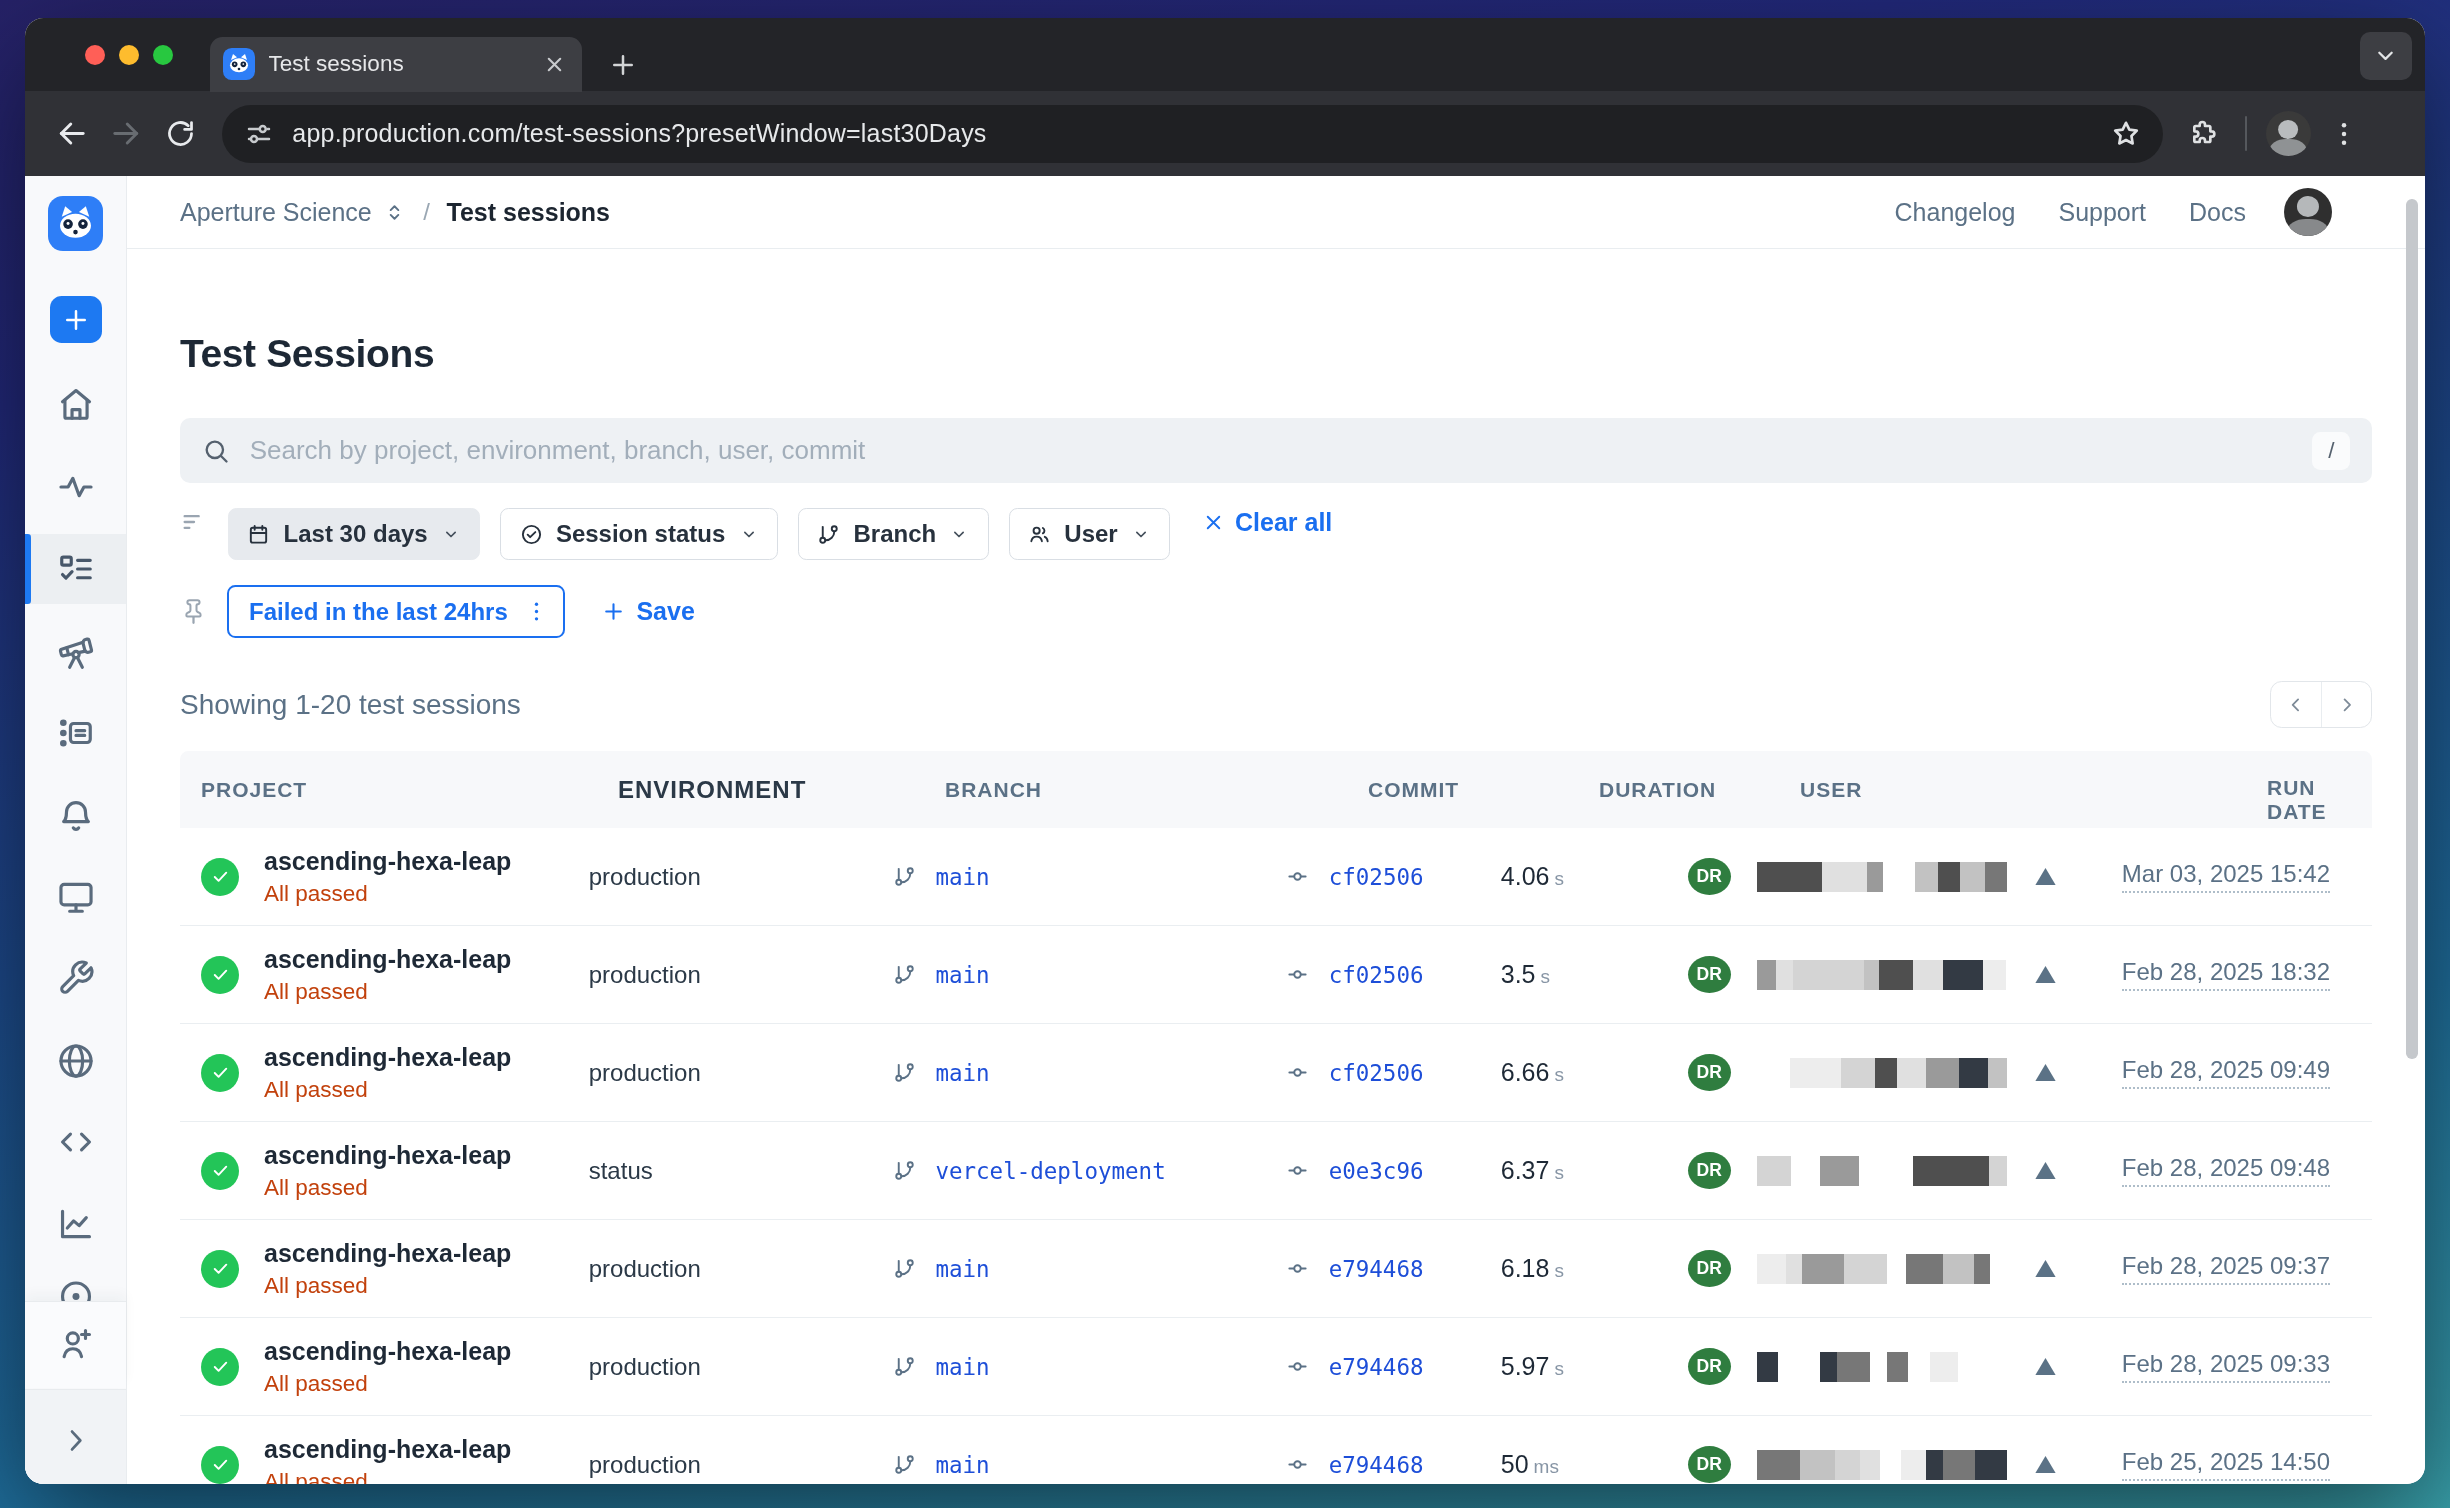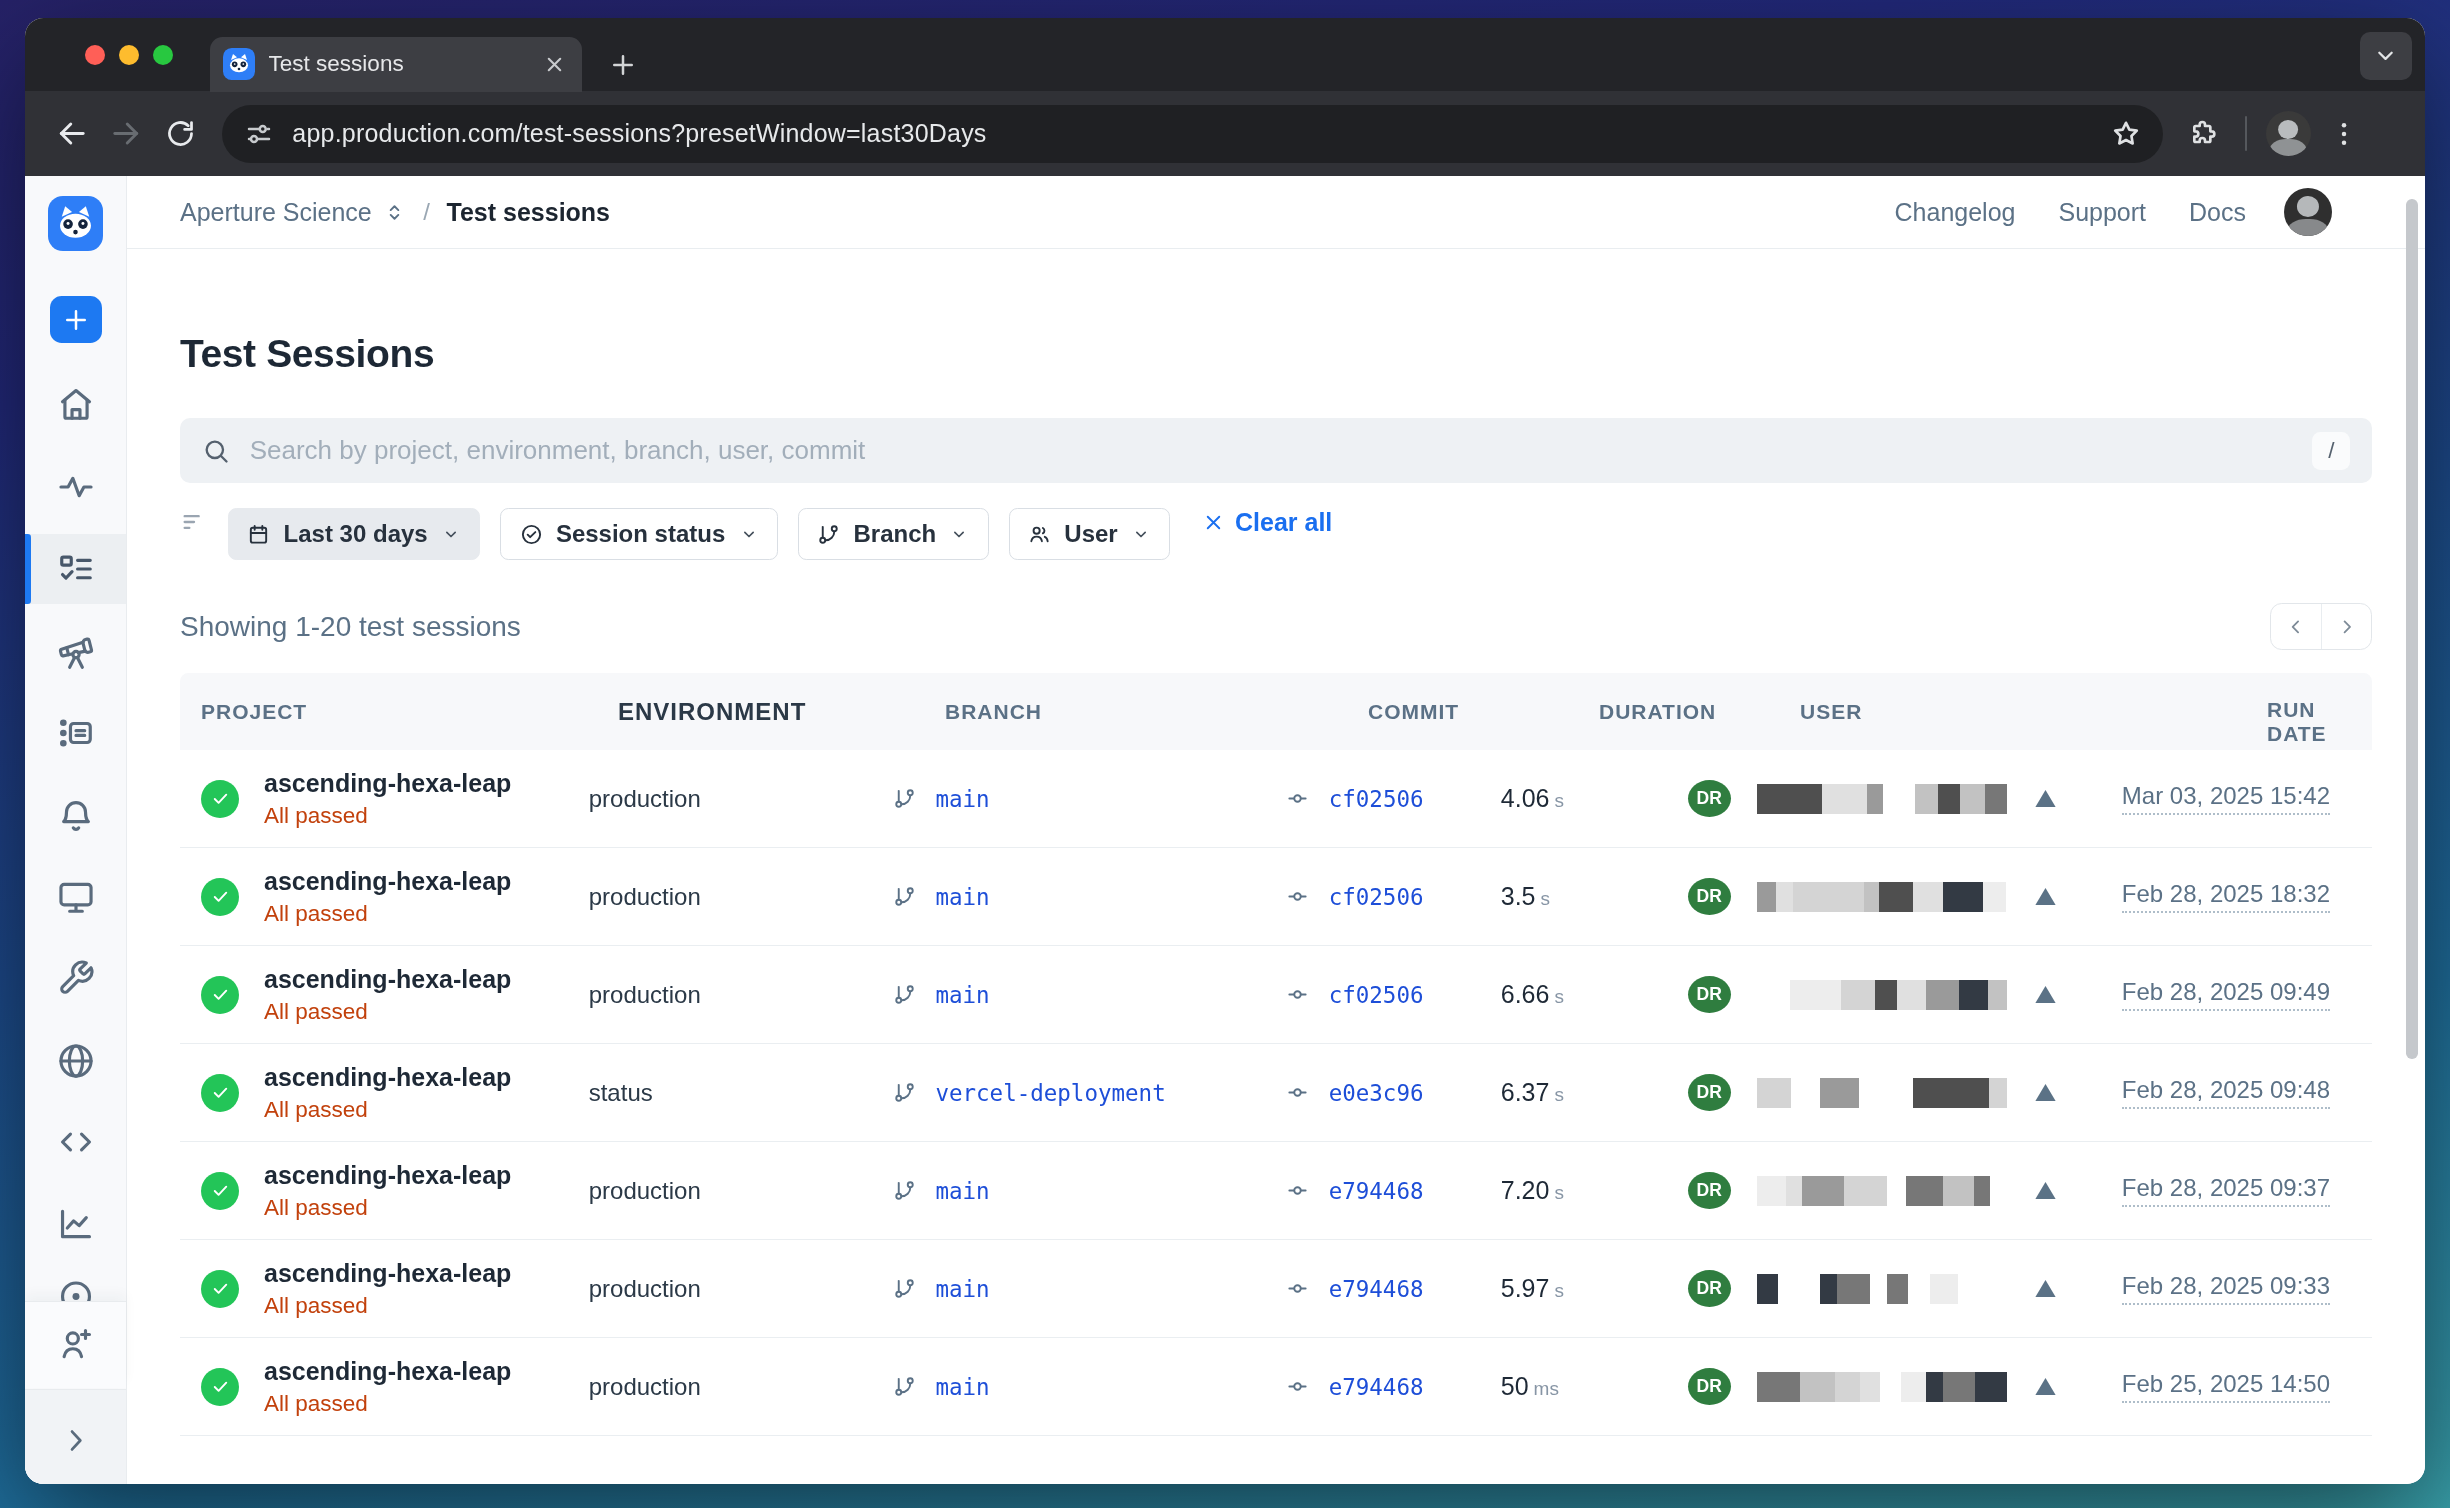--- a/index.html
+++ b/index.html
@@ -463,20 +463,42 @@
               </svg>
           </div>
           <span class="link-blue" style="margin-left:11.7px">
             <svg class="ic" viewBox="0 0 24 24" width="23" height="23">
                 <path d="M6 6l12 12M18 6 6 18"></path>
               </svg>
             <span>Clear all</span>
           </span>
         </div>
 
+        <div class="saved-row">
+          <span style="color:#9aa5b1">
+            <svg class="ic" viewBox="0 0 24 24" width="27" height="27">
+                <path d="M12 17v5"></path>
+                <path d="M9 10.76a2 2 0 0 1-1.11 1.79l-1.78.9A2 2 0 0 0 5 15.24V16a1 1 0 0 0 1 1h12a1 1 0 0 0 1-1v-.76a2 2 0 0 0-1.11-1.79l-1.78-.9A2 2 0 0 1 15 10.76V6a1 1 0 0 1 1-1 2 2 0 0 0 0-4H8a2 2 0 0 0 0 4 1 1 0 0 1 1 1z" transform="scale(.9) translate(1.3 1.3)"></path>
+              </svg>
+          </span>
+          <div class="saved-pill">
+            <span>Failed in the last 24hrs</span>
+            <svg viewBox="0 0 24 24" width="25" height="25" fill="currentColor">
+                <circle cx="12" cy="5" r="1.6"></circle>
+                <circle cx="12" cy="12" r="1.6"></circle>
+                <circle cx="12" cy="19" r="1.6"></circle>
+              </svg>
+          </div>
+          <span class="link-blue save-link">
+            <svg class="ic" viewBox="0 0 24 24" width="25" height="25">
+                <path d="M12 5v14M5 12h14"></path>
+              </svg>
+            <span>Save</span>
+          </span>
+        </div>
 
         <div class="summary-row">
           <span class="summary-text">Showing 1-20 test sessions</span>
           <div class="pager">
             <span class="pager-btn">
               <svg class="ic" viewBox="0 0 24 24" width="21.7" height="21.7">
                   <path d="m14.5 6-6 6 6 6"></path>
                 </svg>
             </span>
             <span class="pager-btn">
@@ -745,21 +767,21 @@
                 </div>
                 <div class="c-commit">
                   <span class="col-icon">
                     <svg class="ic" viewBox="0 0 24 24" width="23" height="23">
                       <circle cx="12" cy="12" r="3.4"></circle>
                       <path d="M3.5 12h5M15.5 12h5"></path>
                     </svg>
                   </span>
                   <span class="mono">e794468</span>
                 </div>
-                <span class="c-duration"><span class="dur-val">7.20</span><span class="dur-unit">s</span></span>
+                <span class="c-duration"><span class="dur-val">6.18</span><span class="dur-unit">s</span></span>
                 <div class="c-user">
                   <span class="dr-badge">DR</span>
                   <span class="mosaic-wrap">
                     <span class="mosaic">
                       <div style="width:30px;background:#ededed"></div>
                       <div style="width:16.7px;background:#e0e0e0"></div>
                       <div style="width:44px;background:#9a9a9a"></div>
                       <div style="width:45px;background:#d4d4d4"></div>
                       <div style="width:20px;background:#ffffff"></div>
                       <div style="width:39px;background:#777777"></div>

